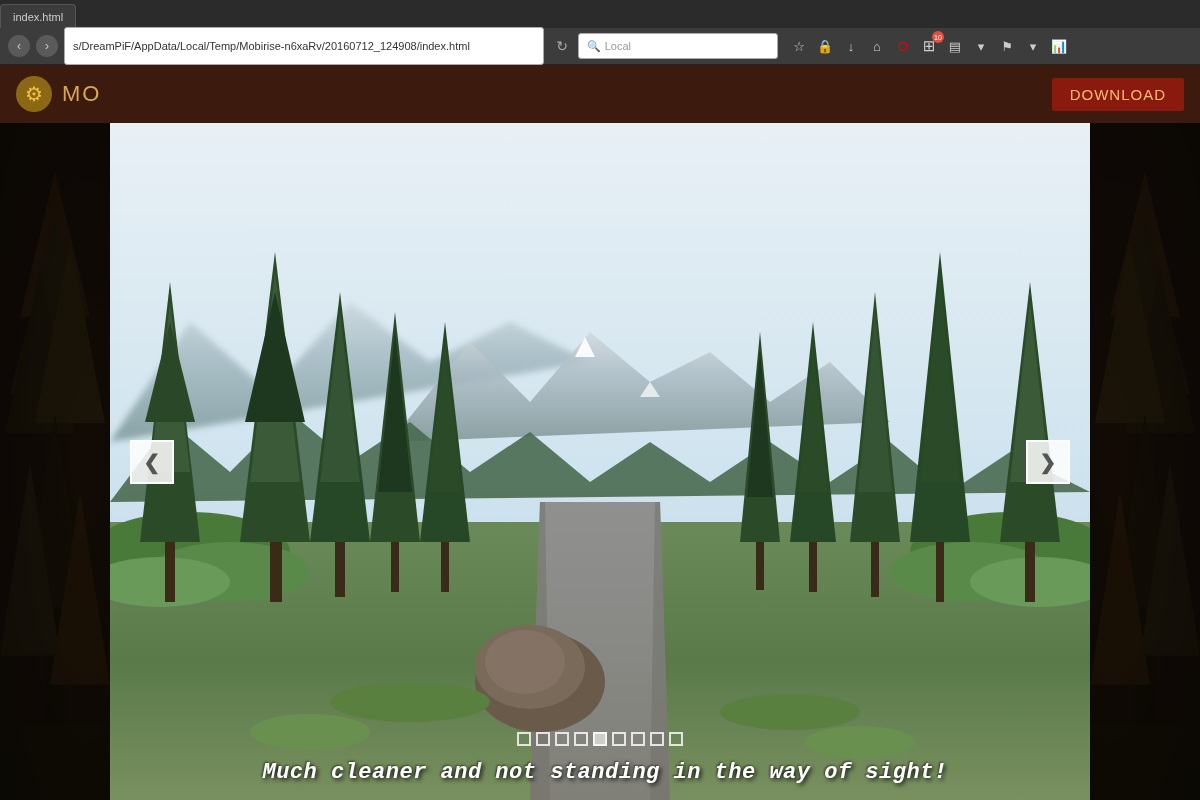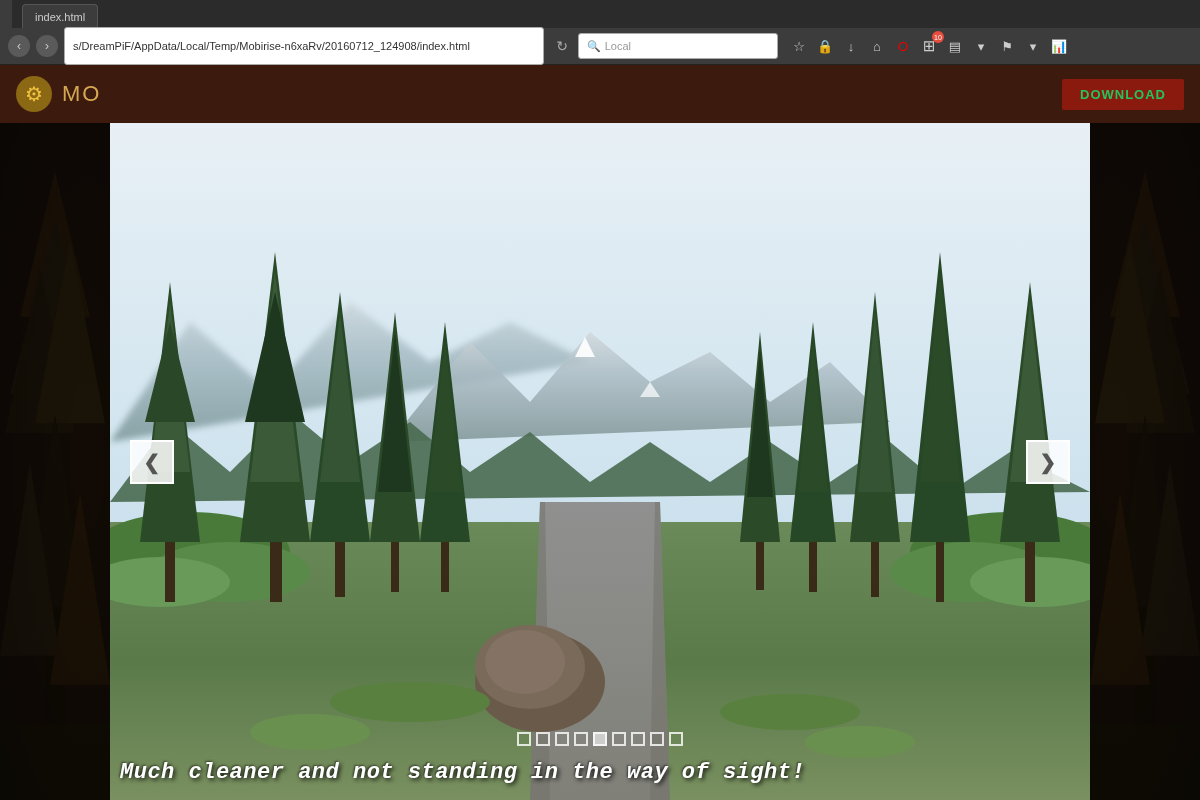--- a/index.html
+++ b/index.html
@@ -16,22 +16,20 @@
       width: 100%;
       background: #3c3c3c;
       border-bottom: 1px solid #222;
     }
 
     .browser-tabs {
       height: 28px;
       background: #2b2b2b;
       display: flex;
       align-items: flex-end;
-      padding-left: 10px;
-      margin-left: 12px;
     }
 
     .browser-tab {
       height: 24px;
       background: #3c3c3c;
       border-radius: 4px 4px 0 0;
       padding: 0 12px;
       display: flex;
       align-items: center;
       font-size: 11px;
@@ -184,25 +182,25 @@
     .app-name {
       font-size: 22px;
       font-weight: normal;
       color: #d4a853;
       letter-spacing: 2px;
     }
 
     .download-btn {
       margin-left: auto;
       background: #8b1a0e;
-      color: #22c55e;
+      color: #fdba74;
       border: none;
       padding: 8px 18px;
-      font-size: 13px;
-      font-weight: bold;
+      font-size: 15px;
+      font-weight: normal;
       letter-spacing: 1px;
       cursor: pointer;
       border-radius: 2px;
     }
 
     
     .slideshow-container {
       position: absolute;
       top: 58px;
       left: 110px;
@@ -273,20 +271,21 @@
     .indicator.active {
       background: rgba(255,255,255,0.6);
     }
 
     
     .slide-caption {
       position: absolute;
       bottom: 16px;
       left: 0;
       right: 0;
+      text-align: center;
       z-index: 20;
       padding-left: 10px;
     }
 
     .caption-text {
       font-family: 'Courier New', monospace;
       font-style: italic;
       font-size: 22px;
       font-weight: bold;
       color: #fff;

